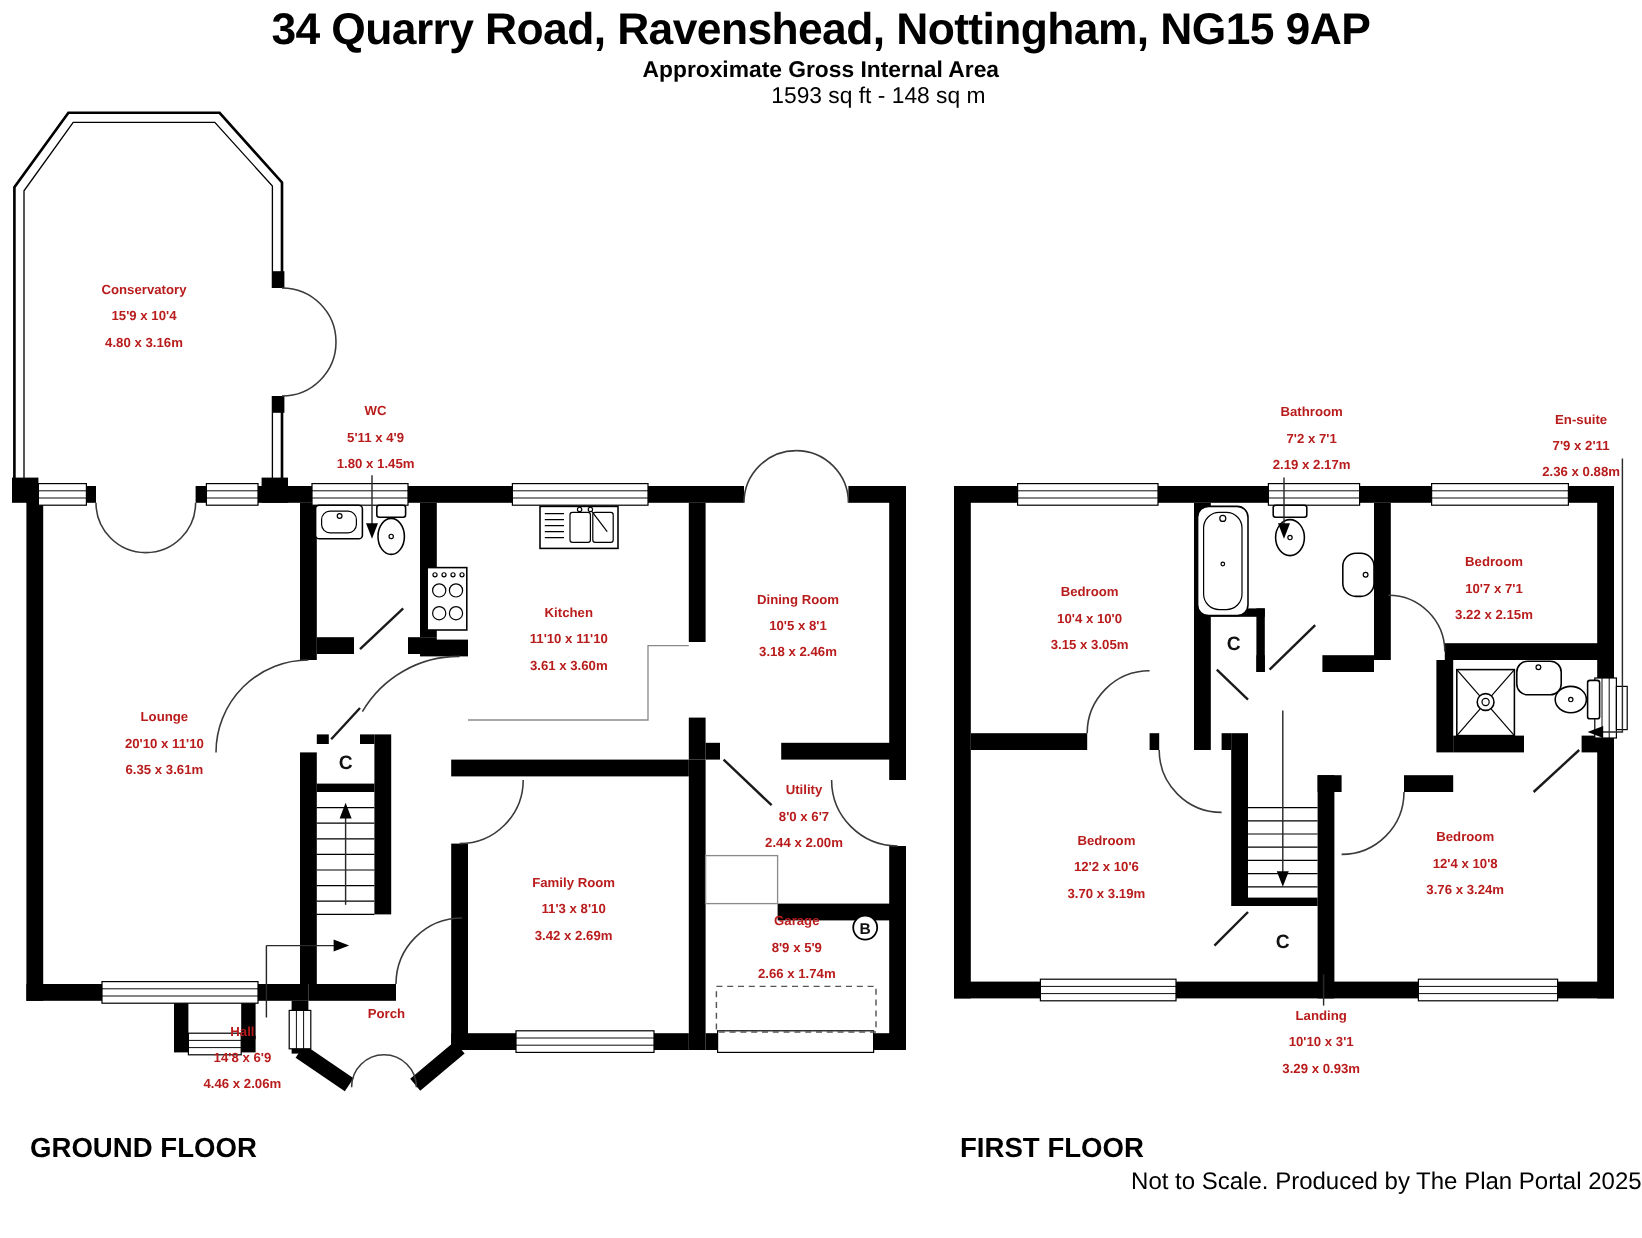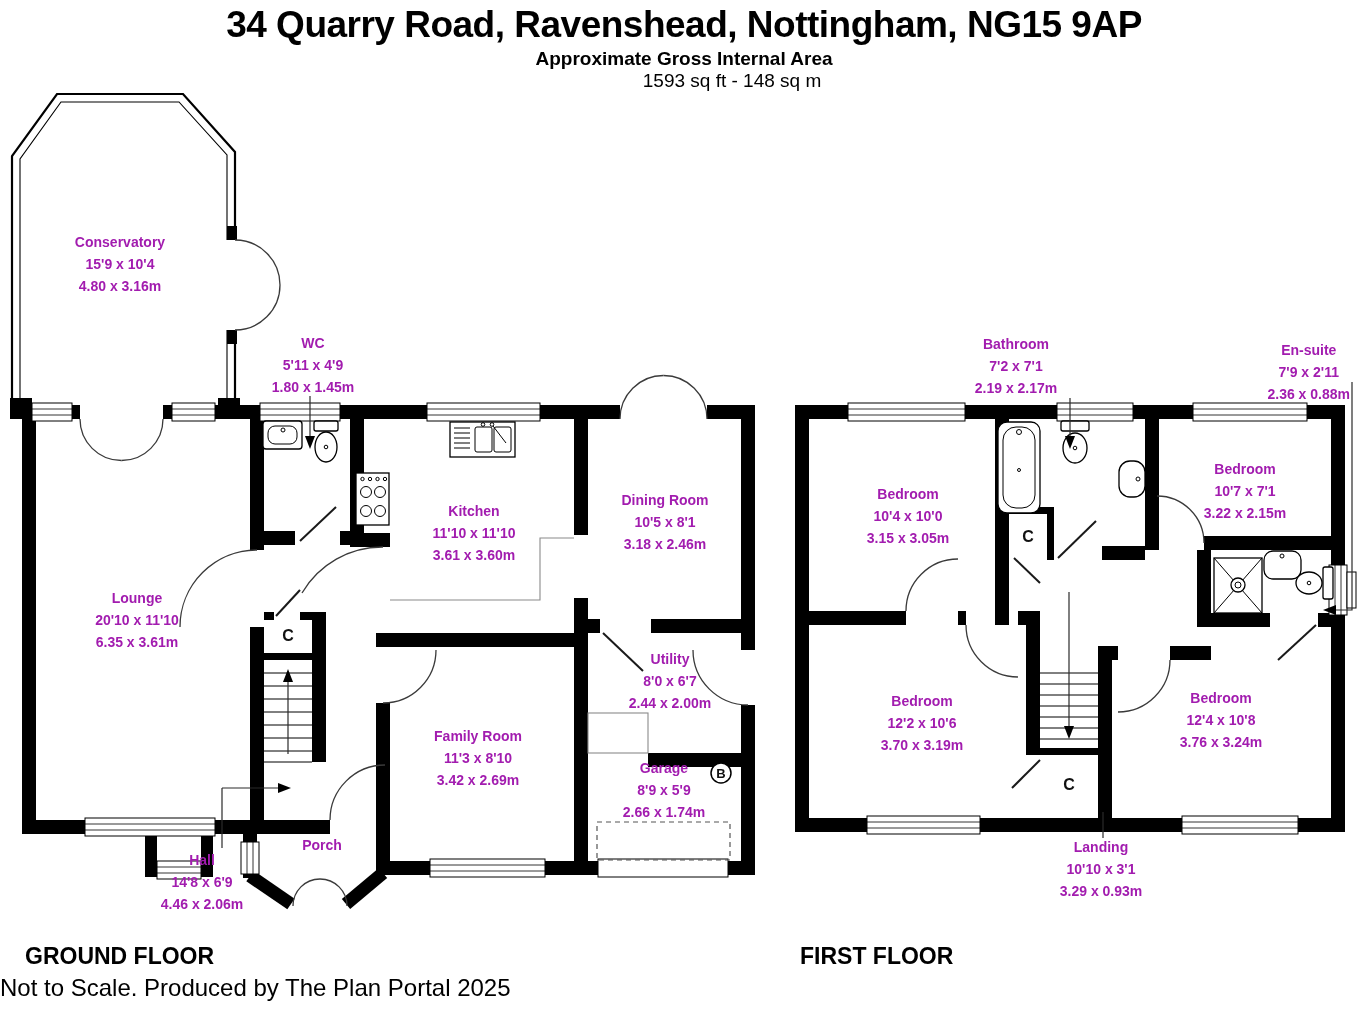--- a/index.html
+++ b/index.html
@@ -4,25 +4,25 @@
 <style>
   html,body{margin:0;padding:0;background:#fff;}
   body{width:1368px;height:1032px;font-family:"Liberation Sans",sans-serif;color:#000;}
   .page{position:relative;width:1368px;height:1032px;overflow:hidden;background:#fff;}
   .plan-svg{position:absolute;left:0;top:0;}
   .hdr{position:absolute;left:0;width:100%;text-align:center;white-space:nowrap;}
   .title{top:4px;font-size:37px;font-weight:bold;letter-spacing:-0.5px;}
   .sub{top:48px;font-size:19px;font-weight:bold;}
   .area{top:70px;font-size:19px;font-weight:normal;margin-left:48px;}
   .room-label{position:absolute;transform:translateX(-50%);text-align:center;
-    font-size:14px;line-height:22px;font-weight:bold;white-space:nowrap;color:#a21caf;}
+    font-size:11px;line-height:22px;font-weight:bold;white-space:nowrap;color:#b91c1c;}
   .room-label span{display:block;}
   .room-label.align-right{transform:none;text-align:center;}
   .floor-title{position:absolute;font-size:23px;font-weight:bold;white-space:nowrap;margin-top:12px;}
-  .foot{position:absolute;left:0;width:100%;text-align:left;font-size:24px;white-space:nowrap;}
+  .foot{position:absolute;left:0;width:100%;text-align:right;font-size:20px;white-space:nowrap;}
   .foot.bold{font-weight:bold;}
   svg text{font-family:"Liberation Sans",sans-serif;font-weight:bold;fill:#111;}
   .wall{fill:#000;stroke:none;}
   .win{fill:#fff;stroke:#000;stroke-width:1;}
   .winline{stroke:#000;stroke-width:0.8;fill:none;}
   .arc{stroke:#3a3a3a;stroke-width:1.3;fill:none;}
   .leaf{stroke:#1a1a1a;stroke-width:2;fill:none;}
   .thin{stroke:#000;stroke-width:1;fill:none;}
   .counter{stroke:#8a8a8a;stroke-width:1.1;fill:none;}
   .fix{fill:#fff;stroke:#000;stroke-width:1.3;}
@@ -353,21 +353,21 @@
   </div>
   <div class="room-label" style="left:202px;top:849px">
     <span>Hall</span>
     <span>14'8 x 6'9</span>
     <span>4.46 x 2.06m</span>
   </div>
   <div class="room-label" style="left:322px;top:834px">
     <span>Porch</span>
   </div>
 
-  <div class="room-label" style="left:1016px;top:333px">
+  <div class="room-label" style="left:1093px;top:333px">
     <span>Bathroom</span>
     <span>7'2 x 7'1</span>
     <span>2.19 x 2.17m</span>
   </div>
   <div class="room-label align-right" style="right:18px;top:339px">
     <span>En-suite</span>
     <span>7'9 x 2'11</span>
     <span>2.36 x 0.88m</span>
   </div>
   <div class="room-label" style="left:908px;top:483px">

